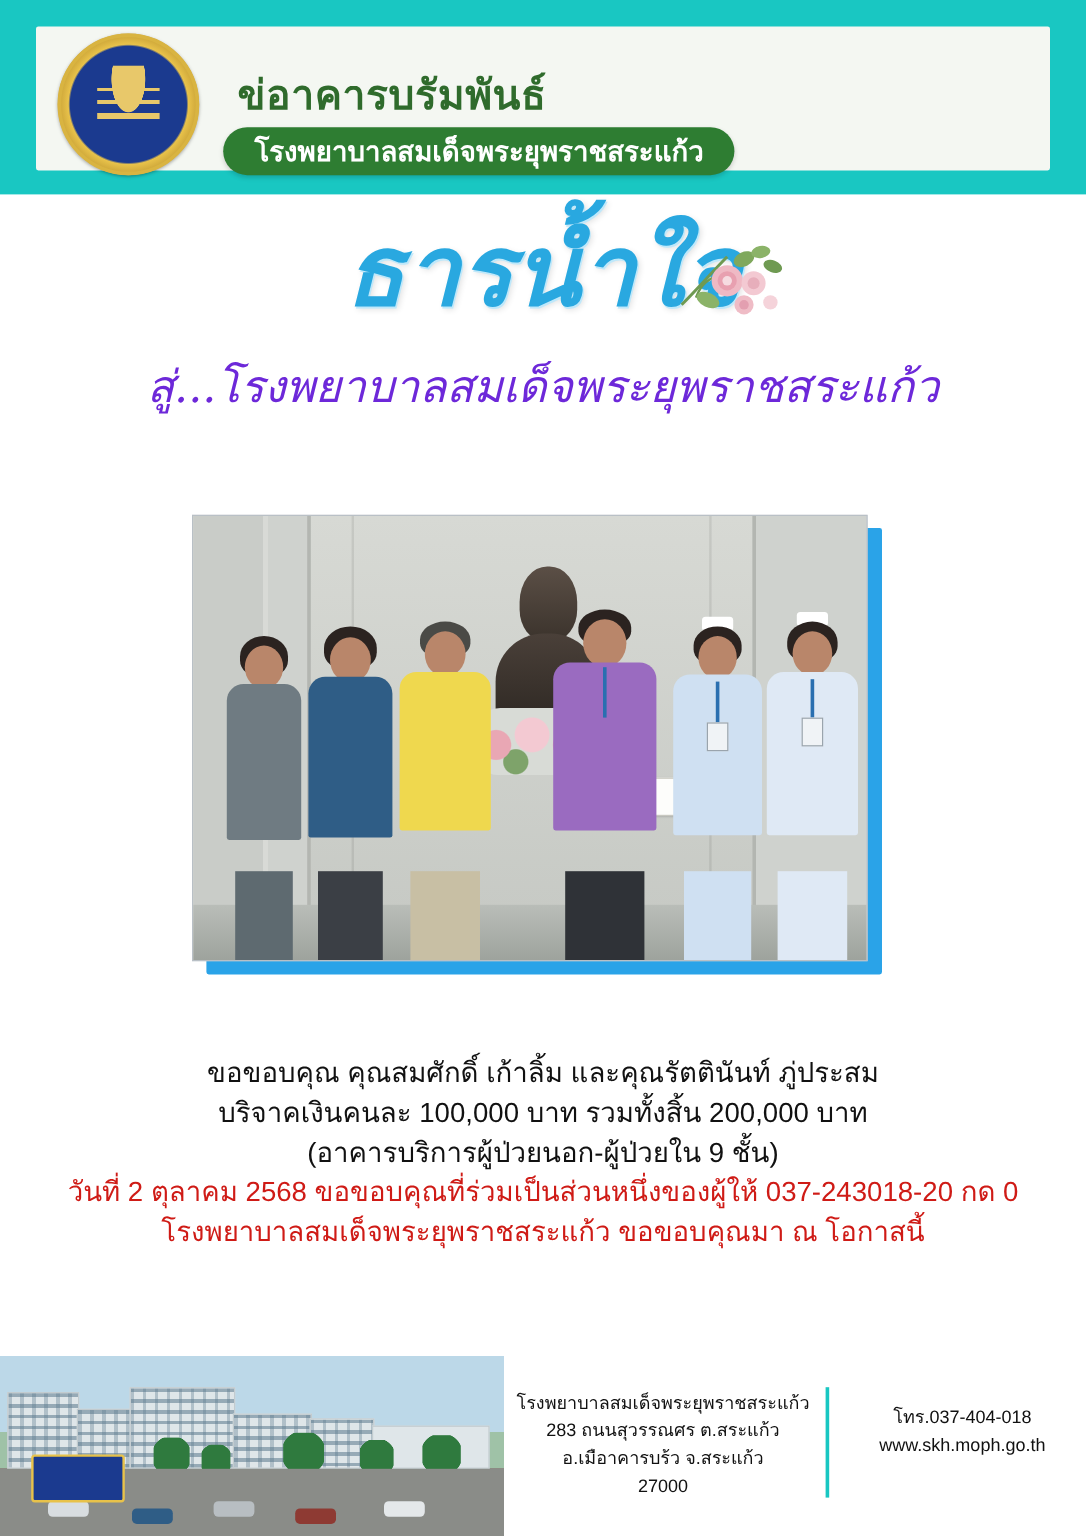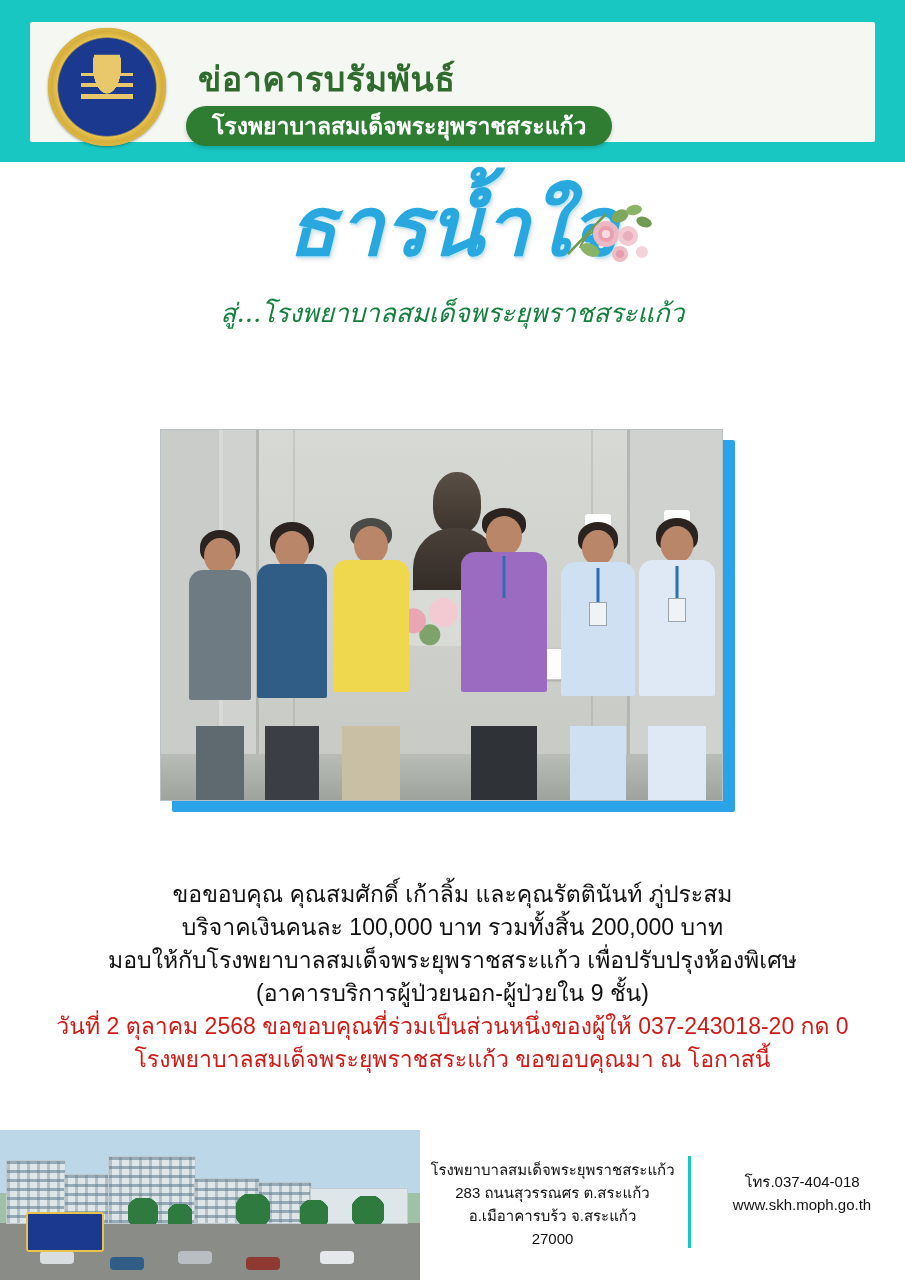--- a/index.html
+++ b/index.html
@@ -114,22 +114,22 @@
     width: 96px;
     height: 76px;
   }
   .hero-sub {
     position: absolute;
     left: 0; top: 292px;
     width: 905px;
     text-align: center;
     font-family: "DejaVu Serif", serif;
     font-style: italic;
-    font-size: 26px;
-    color: #15803d;
+    font-size: 37px;
+    color: #6d28d9;
     white-space: nowrap;
   }
 
   
   .photo-shadow {
     position: absolute;
     left: 172px;
     top: 440px;
     width: 563px;
     height: 372px;
@@ -449,21 +449,20 @@
       <div class="p-body" style="top:46px; height:136px; background:#dfe9f5;"></div>
       <div class="p-legs" style="background:#dfe9f5;"></div>
       <div class="badge-line" style="top:52px; height:32px;"></div>
       <div class="badge-card" style="top:84px;"></div>
     </div>
   </div>
 
   <div class="body-text">
     <div class="ln">ขอขอบคุณ  คุณสมศักดิ์  เก้าลิ้ม  และคุณรัตตินันท์  ภู่ประสม</div>
     <div class="ln">บริจาคเงินคนละ  100,000  บาท  รวมทั้งสิ้น  200,000  บาท</div>
-    <div class="ln">มอบให้กับโรงพยาบาลสมเด็จพระยุพราชสระแก้ว  เพื่อปรับปรุงห้องพิเศษ</div>
     <div class="ln">(อาคารบริการผู้ป่วยนอก-ผู้ป่วยใน  9  ชั้น)</div>
     <div class="ln red bold">วันที่  2  ตุลาคม  2568  ขอขอบคุณที่ร่วมเป็นส่วนหนึ่งของผู้ให้  037-243018-20  กด  0</div>
     <div class="ln red bold">โรงพยาบาลสมเด็จพระยุพราชสระแก้ว  ขอขอบคุณมา  ณ  โอกาสนี้</div>
   </div>
 
   <div class="footer-band">
     <div class="cityscape">
       <div class="bld win" style="left:6px;  bottom:56px; width:58px; height:62px;"></div>
       <div class="bld win" style="left:64px; bottom:56px; width:44px; height:48px;"></div>
       <div class="bld win" style="left:108px;bottom:56px; width:86px; height:66px;"></div>

